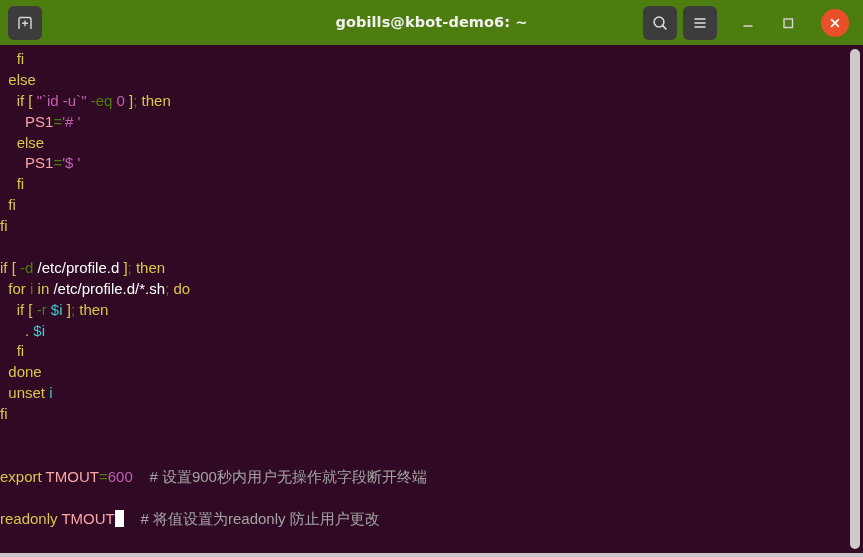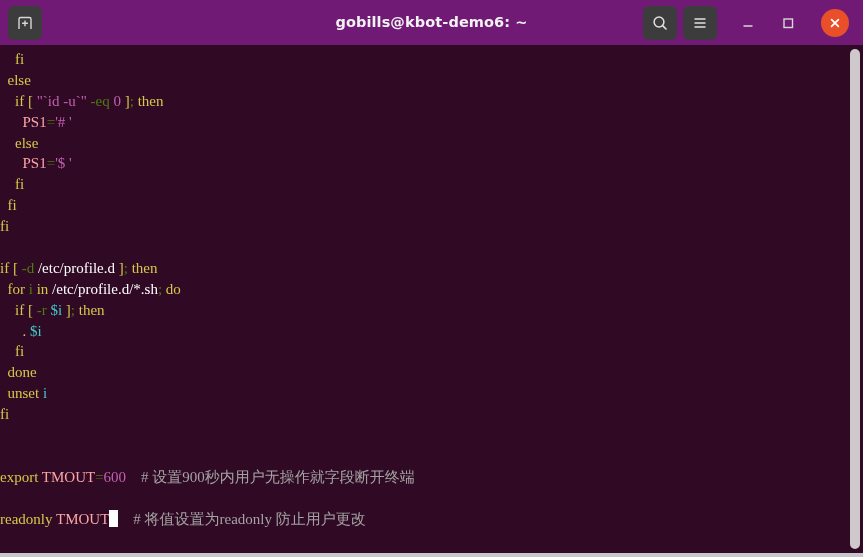--- a/index.html
+++ b/index.html
@@ -20,21 +20,21 @@
     background: #2c2c2c;
     display: flex;
     flex-direction: column;
     overflow: hidden;
   }
 
   
   .titlebar {
     height: 45px;
     min-height: 45px;
-    background: #701a75;
+    background: #4d7c0f;
     display: flex;
     align-items: center;
     padding: 0 10px 0 8px;
     position: relative;
     box-sizing: border-box;
   }
   .tb-btn {
     width: 34px;
     height: 34px;
     border-radius: 6px;
@@ -97,21 +97,21 @@
     background: #300a24;
     overflow: hidden;
   }
   .term-inner {
     position: absolute;
     left: 0;
     top: 0;
     right: 0;
     bottom: 0;
     padding: 4px 0 0 0;
-    font-family: Liberation Serif, serif;
+    font-family: Liberation Sans, sans-serif;
     font-size: 15px;
     line-height: 20.9px;
     white-space: pre;
     color: #ffffff;
   }
   .line { height: 20.9px; }
   .blank { height: 20.9px; }
 
   
   .kw   { color: #d7c74a; }   

